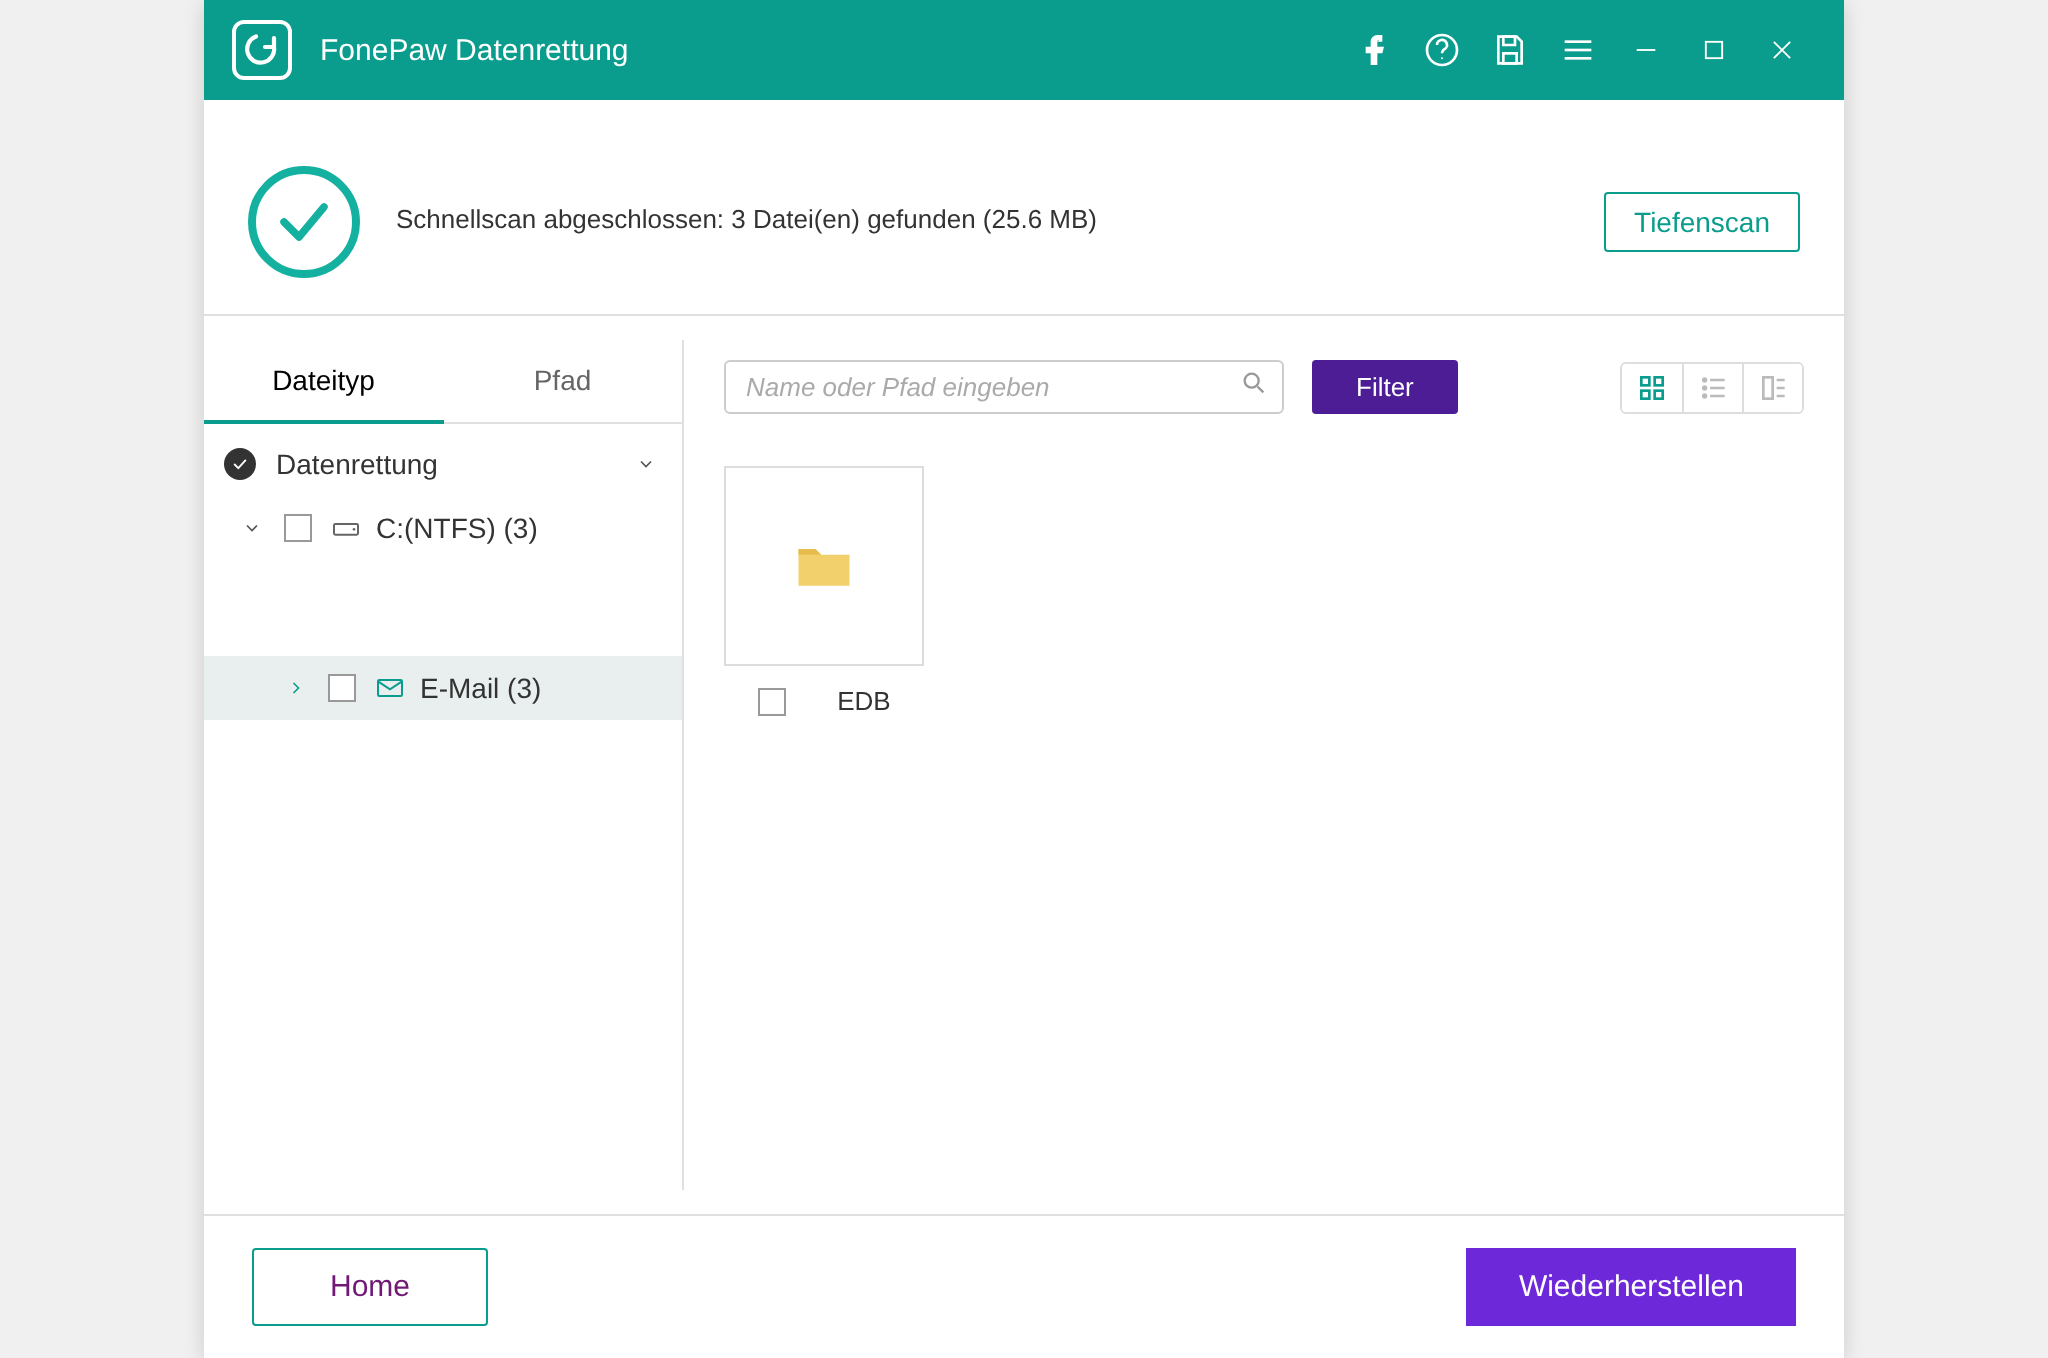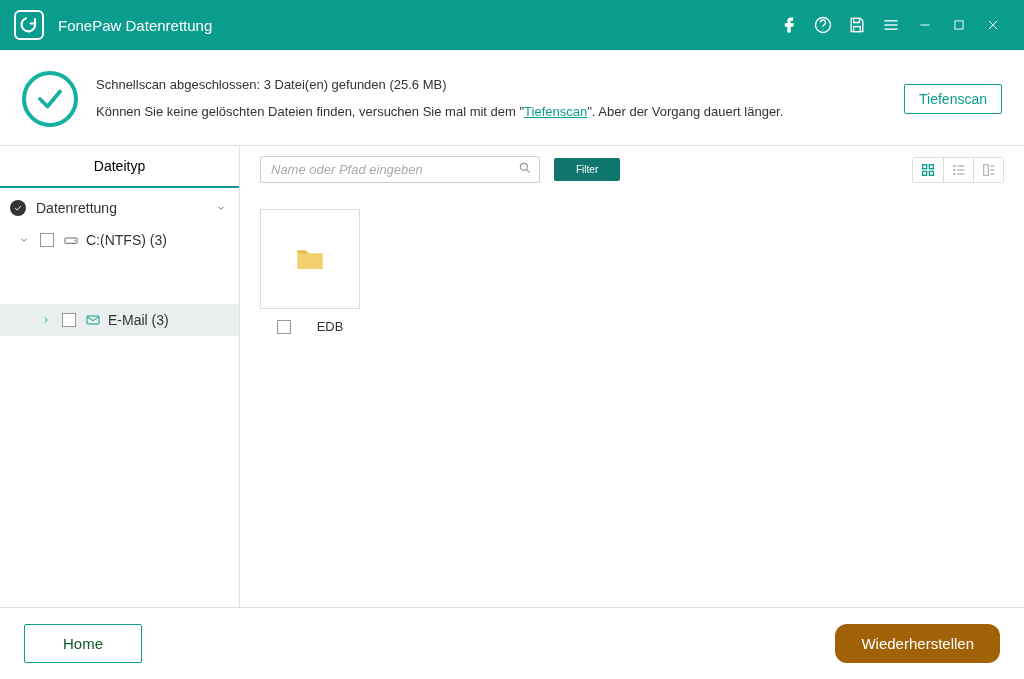--- a/index.html
+++ b/index.html
@@ -1,17 +1,17 @@
 <!DOCTYPE html>
 <html><head>
 <meta charset="utf-8">
 <style>
   * { box-sizing: border-box; margin: 0; padding: 0; font-family: Arial, Helvetica, sans-serif; }
   body { background: #f0f0f0; display: flex; align-items: center; justify-content: center; min-height: 100vh; }
-  .window { width: 1024px; height: 679px; background: #fff; display: flex; flex-direction: column; box-shadow: 0 2px 10px rgba(0,0,0,0.15); }
+  .window { width: 820px; height: 679px; background: #fff; display: flex; flex-direction: column; box-shadow: 0 2px 10px rgba(0,0,0,0.15); gap: 12px; }
 
   
   .titlebar { background: #0a9d8e; color: #fff; height: 50px; display: flex; align-items: center; padding: 0 14px; }
   .titlebar .logo { width: 30px; height: 30px; border: 2.5px solid #fff; border-radius: 6px; display: flex; align-items: center; justify-content: center; margin-right: 14px; }
   .titlebar .logo svg { width: 18px; height: 18px; }
   .titlebar .title { font-size: 15px; font-weight: 500; }
   .titlebar .spacer { flex: 1; }
   .titlebar .tb-icon { width: 34px; height: 34px; display: flex; align-items: center; justify-content: center; cursor: pointer; }
   .titlebar .tb-icon svg { width: 20px; height: 20px; stroke: #fff; fill: none; stroke-width: 1.6; }
   .titlebar .tb-icon.small svg { width: 14px; height: 14px; }
@@ -49,43 +49,43 @@
   .tree-row .dot svg { width: 10px; height: 10px; stroke: #fff; fill: none; stroke-width: 2.2; }
 
   
   .content { flex: 1; display: flex; flex-direction: column; }
   .toolbar { display: flex; align-items: center; padding: 10px 20px; gap: 14px; }
   .search-wrap { position: relative; width: 280px; }
   .search-wrap input { width: 100%; border: 1px solid #ccc; border-radius: 3px; padding: 5px 30px 5px 10px; font-size: 13px; color: #333; font-style: italic; }
   .search-wrap input::placeholder { color: #aaa; font-style: italic; }
   .search-wrap .search-icon { position: absolute; right: 8px; top: 50%; transform: translateY(-50%); }
   .search-wrap .search-icon svg { width: 14px; height: 14px; stroke: #999; fill: none; stroke-width: 2; }
-  .filter-btn { background: #0f766e; color: #fff; border: none; padding: 6px 22px; font-size: 10px; border-radius: 2px; cursor: pointer; }
+  .filter-btn { background: #4c1d95; color: #fff; border: none; padding: 6px 22px; font-size: 13px; border-radius: 2px; cursor: pointer; }
   .toolbar .spacer { flex: 1; }
   .view-toggle { display: flex; border: 1px solid #ddd; border-radius: 3px; overflow: hidden; }
   .view-toggle .vt { width: 30px; height: 24px; display: flex; align-items: center; justify-content: center; cursor: pointer; background: #fff; }
   .view-toggle .vt.active { background: #fff; }
   .view-toggle .vt svg { width: 16px; height: 16px; }
   .view-toggle .vt.active svg rect, .view-toggle .vt.active svg line { stroke: #0a9d8e; }
   .view-toggle .vt:not(.active) svg rect, .view-toggle .vt:not(.active) svg line, .view-toggle .vt:not(.active) svg circle { stroke: #bbb; }
   .view-toggle .vt+.vt { border-left: 1px solid #ddd; }
 
   .grid { flex: 1; padding: 16px 20px; display: flex; flex-wrap: wrap; align-content: flex-start; gap: 20px; }
   .item { width: 100px; display: flex; flex-direction: column; align-items: center; justify-content: space-between; }
   .thumb { width: 100px; height: 100px; border: 1px solid #ddd; display: flex; align-items: center; justify-content: center; background: #fff; }
   .thumb svg { width: 34px; height: 34px; }
   .item-row { display: flex; align-items: center; margin-top: 10px; gap: 26px; }
   .item-cb { width: 14px; height: 14px; border: 1px solid #999; background: #fff; cursor: pointer; }
   .item-label { font-size: 13px; color: #333; }
 
   
   .footer { border-top: 1px solid #e0e0e0; padding: 16px 24px; display: flex; align-items: center; }
-  .footer .home-btn { border: 1px solid #0a9d8e; color: #14532d; background: #fff; padding: 10px 38px; font-size: 15px; border-radius: 2px; cursor: pointer; }
+  .footer .home-btn { border: 1px solid #0a9d8e; color: #701a75; background: #fff; padding: 10px 38px; font-size: 15px; border-radius: 2px; cursor: pointer; }
   .footer .spacer { flex: 1; }
-  .footer .recover-btn { background: #a16207; color: #fff; border: none; padding: 11px 26px; font-size: 15px; border-radius: 12px; cursor: pointer; }
+  .footer .recover-btn { background: #6d28d9; color: #fff; border: none; padding: 11px 26px; font-size: 15px; border-radius: 0; cursor: pointer; }
 </style>
 </head>
 <body>
 
 <div class="window">
 
   <div class="titlebar">
     <div class="logo">
       <svg viewBox="0 0 24 24">
           <path d="M8 3 A9 9 0 1 0 20 10" stroke="#fff" stroke-width="2.8" fill="none" stroke-linecap="round"></path>
@@ -139,32 +139,30 @@
   </div>
 
   <div class="status">
     <div class="check-ring">
       <svg viewBox="0 0 24 24">
           <polyline points="4,12 10,18 20,6"></polyline>
         </svg>
     </div>
     <div class="status-text">
       <div class="line1">Schnellscan abgeschlossen: 3 Datei(en) gefunden (25.6 MB)</div>
-      <div>
-        <span>Können Sie keine gelöschten Dateien finden, versuchen Sie mal mit dem "</span><span class="deepscan-link">Tiefenscan</span><span>". Aber der Vorgang dauert länger.</span>
-      </div>
     </div>
     <button class="deepscan-btn">Tiefenscan</button>
   </div>
 
   <div class="main">
 
     <div class="sidebar">
       <div class="tabs">
         <div class="tab active">Dateityp</div>
+        <div class="tab">Pfad</div>
       </div>
       <div class="tree">
         <div class="tree-row root">
           <span class="dot">
               <svg viewBox="0 0 24 24">
                 <polyline points="5,12 10,17 19,7"></polyline>
               </svg>
             </span>
           <span style="flex:1">Datenrettung</span>
           <span class="chev">

